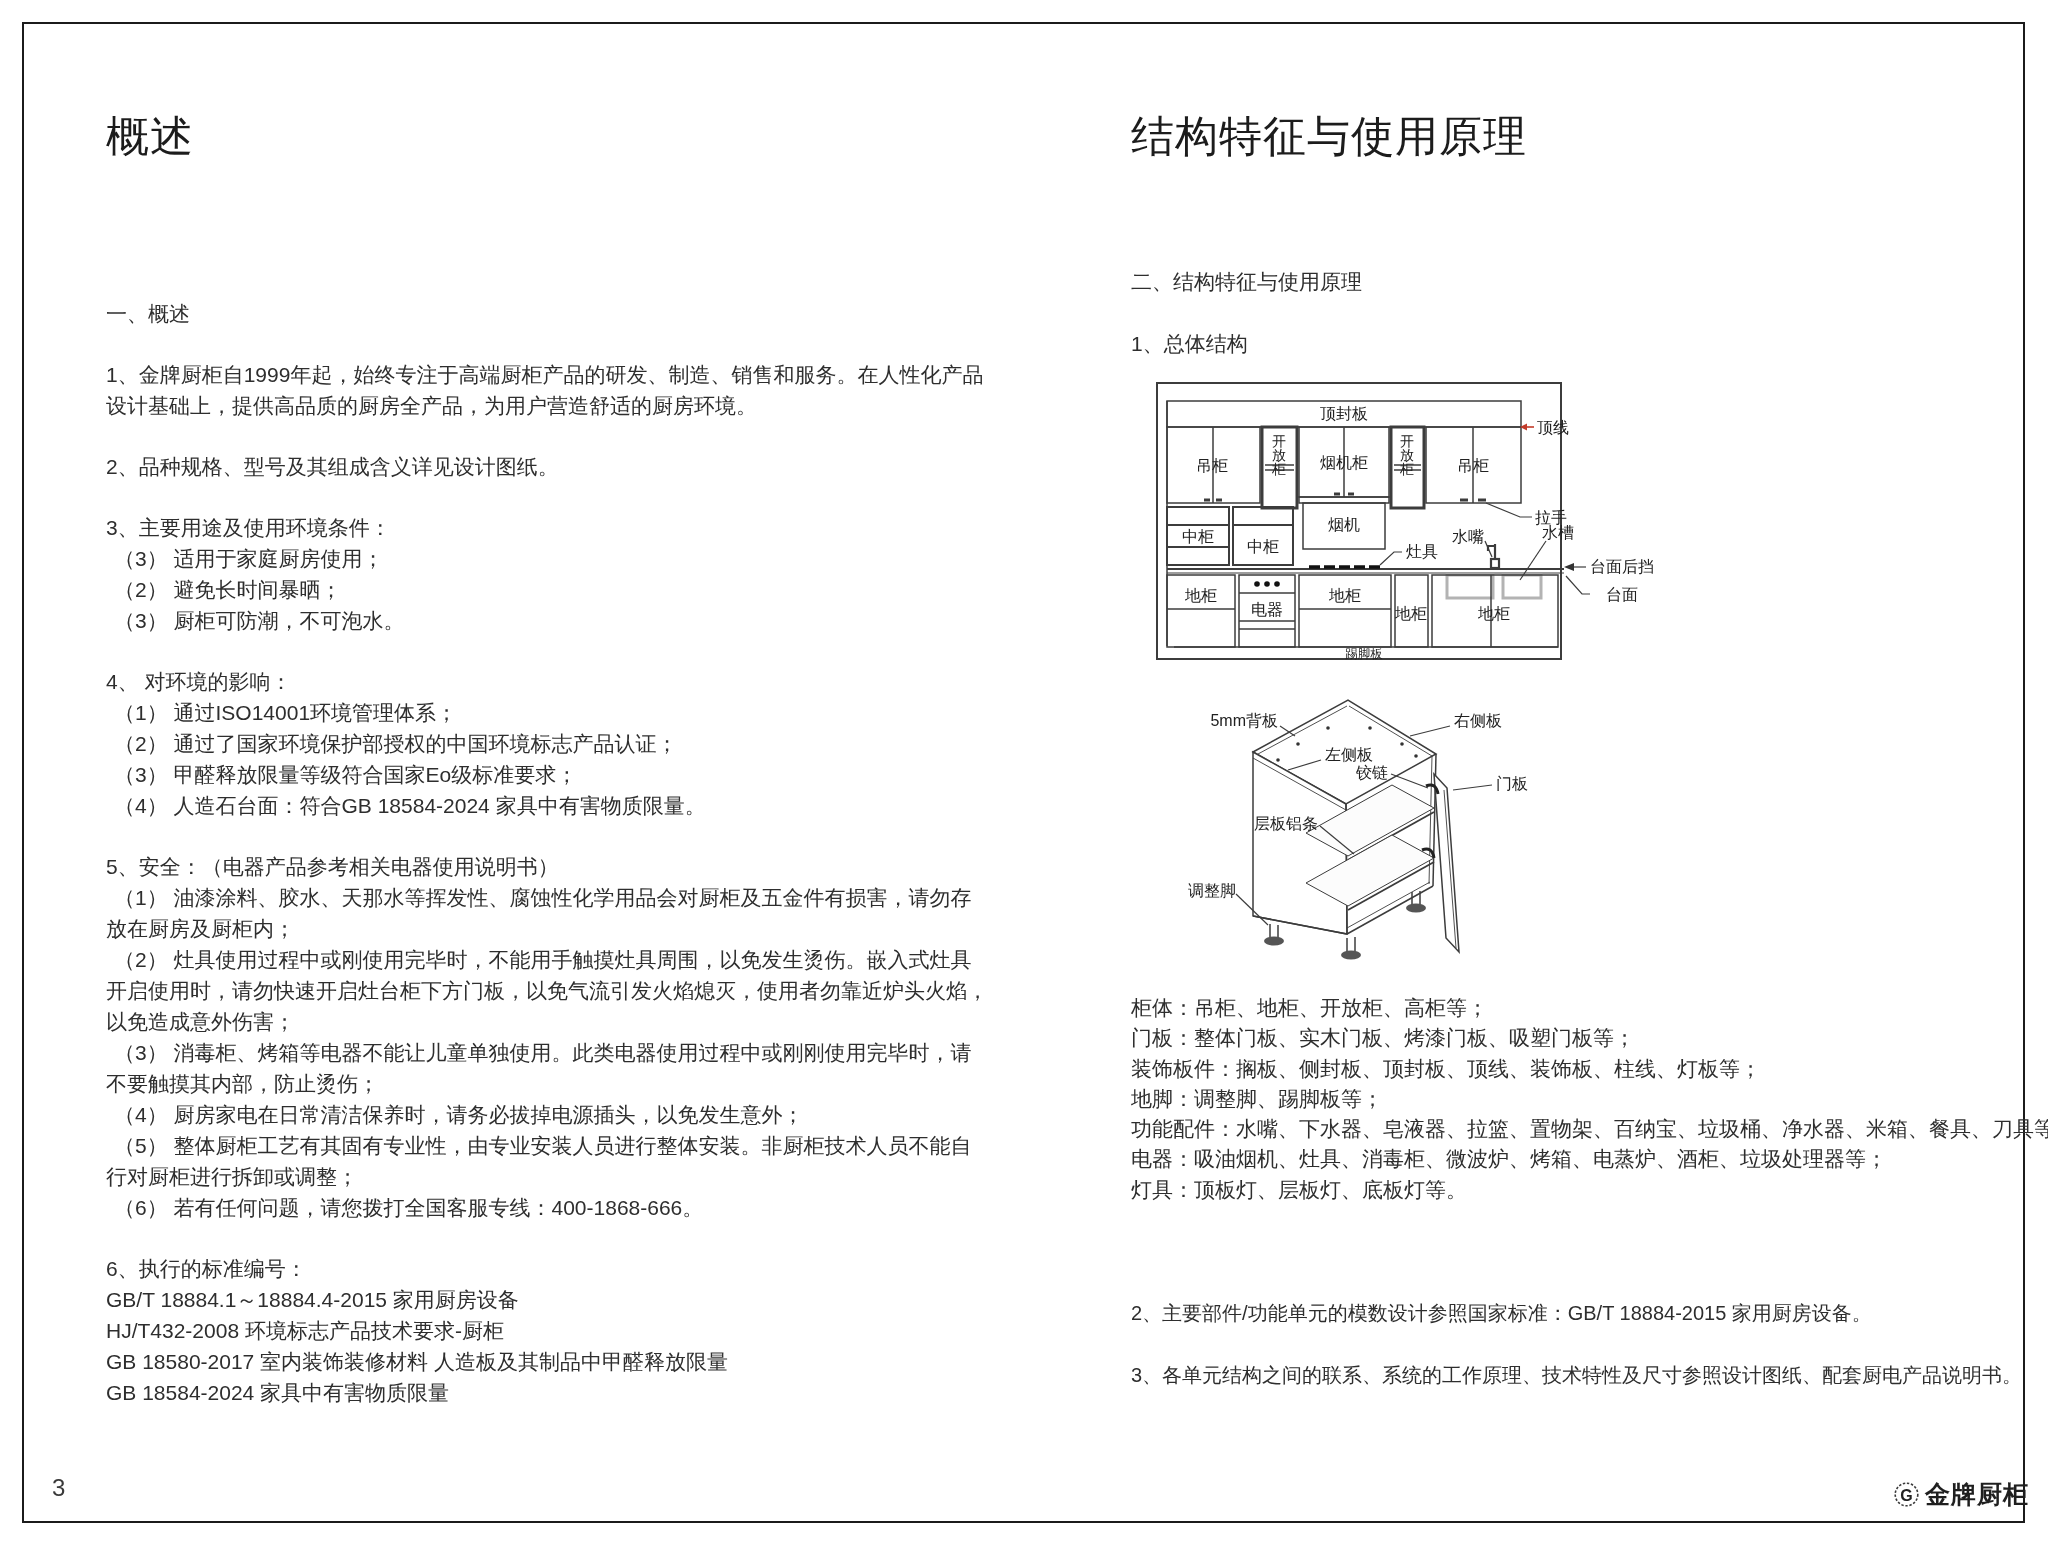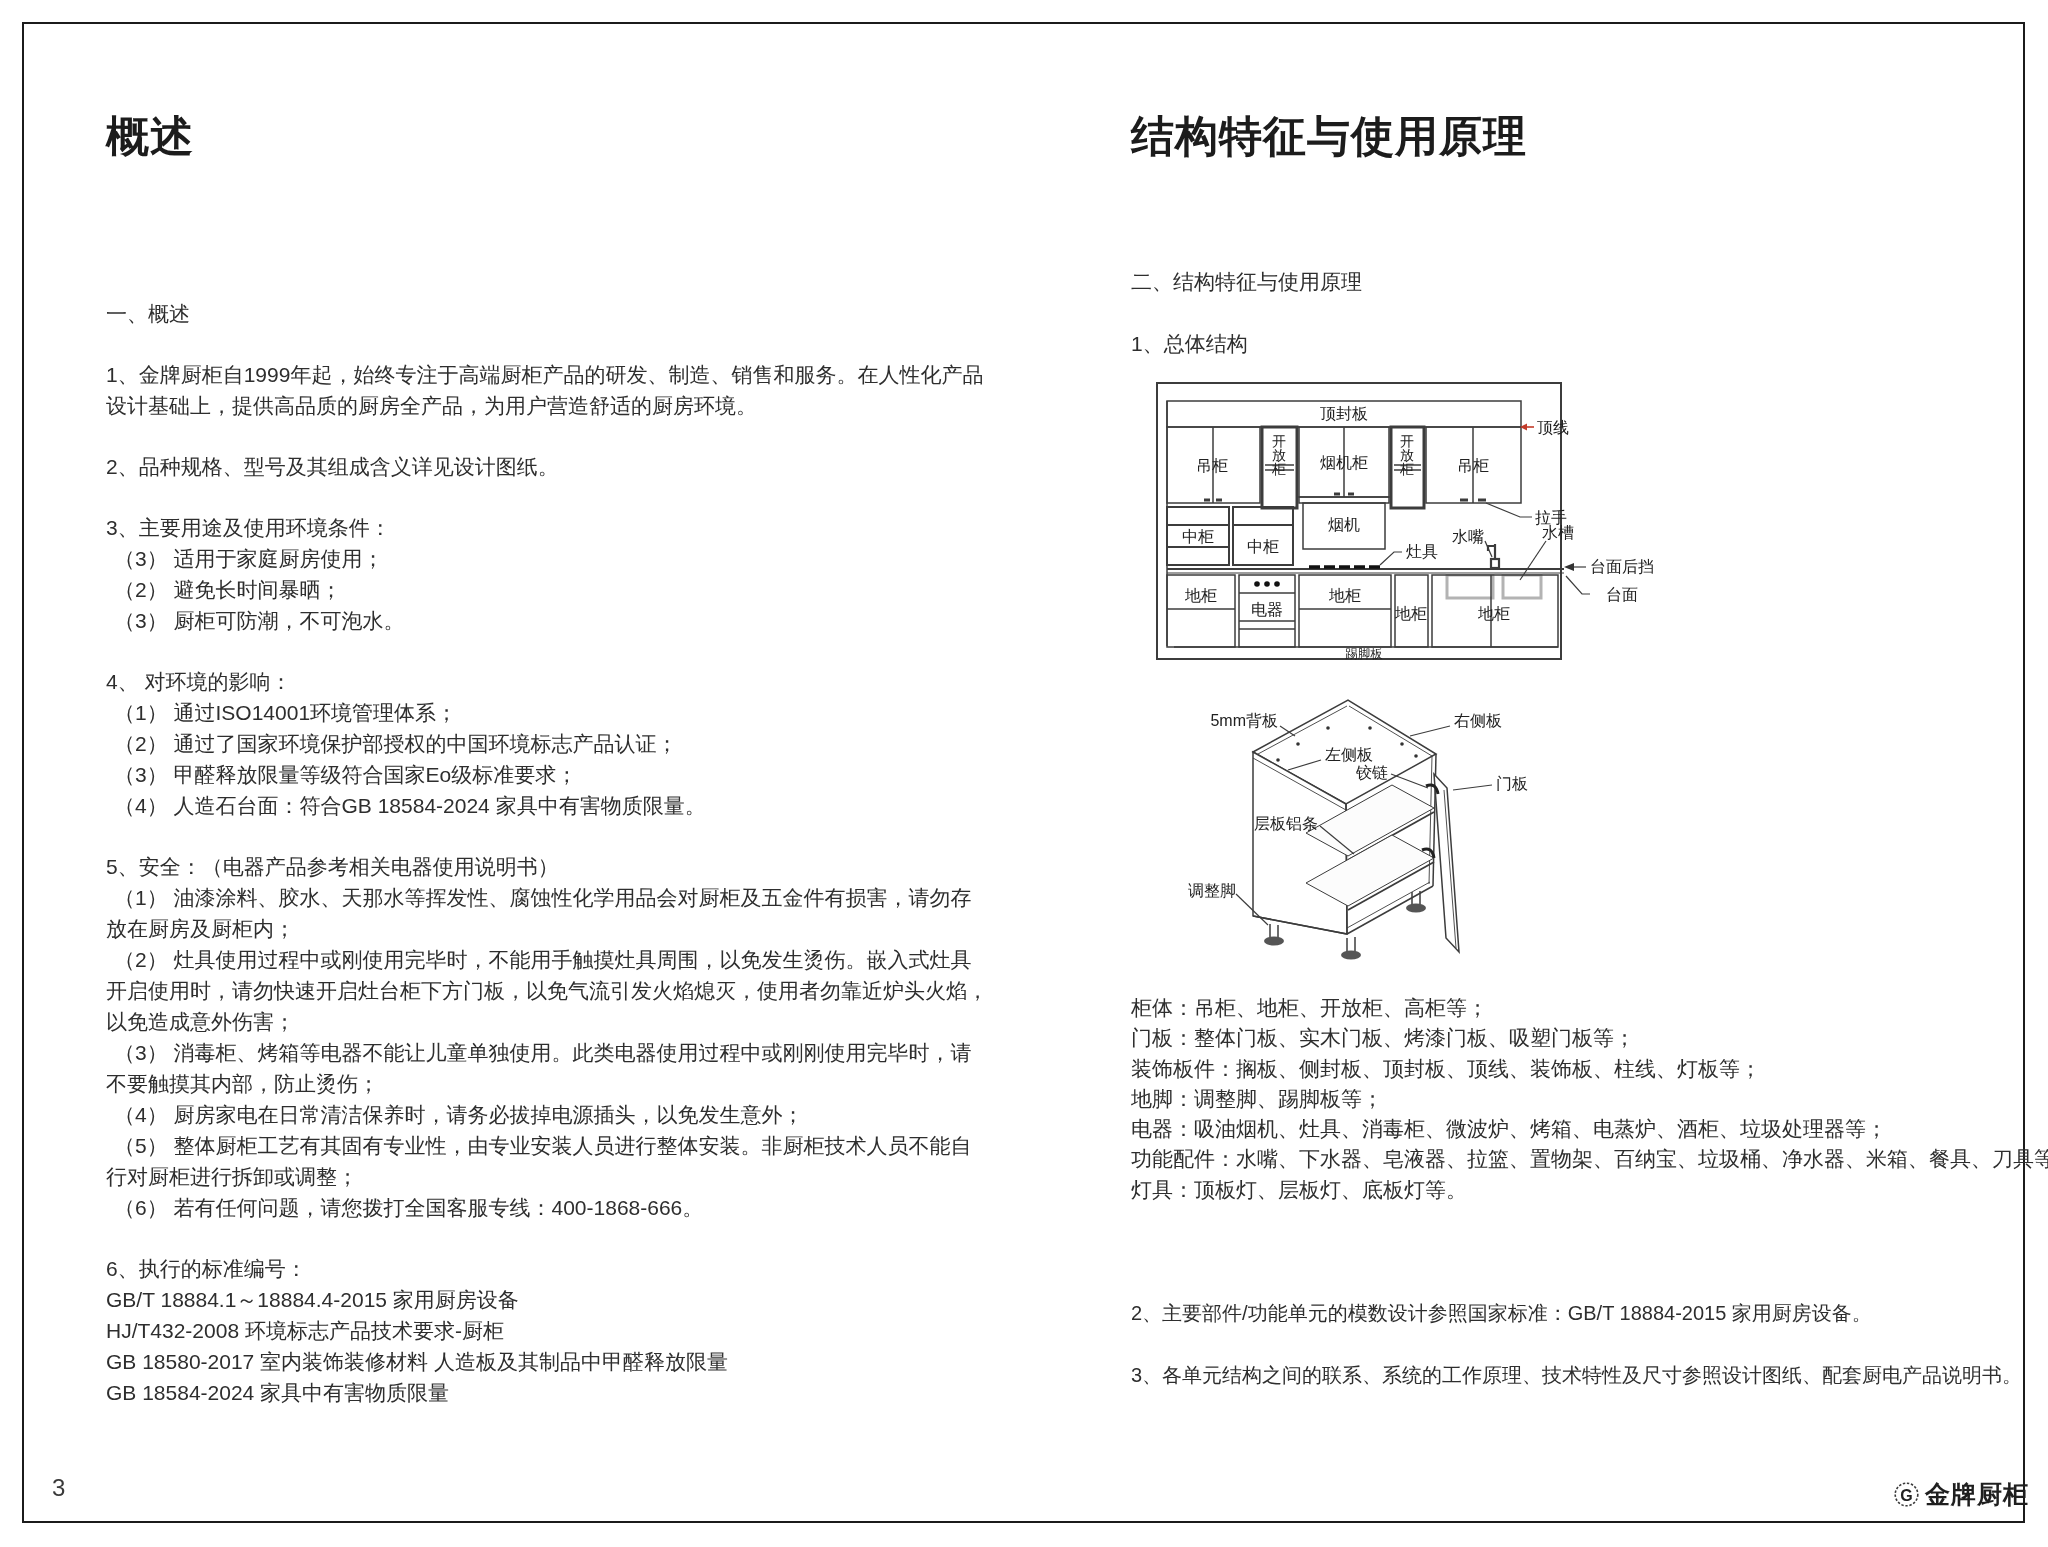--- a/index.html
+++ b/index.html
@@ -6,21 +6,21 @@
   .page {
     position:relative; width:2048px; height:1547px; background:#ffffff;
     font-family:"Liberation Sans","DejaVu Sans",sans-serif;
     color:#2f2f2f; overflow:hidden;
   }
   .page-border {
     position:absolute; left:22px; top:22px; width:2003px; height:1501px;
     border:2px solid #1b1b1b; box-sizing:border-box;
   }
   .big-title {
-    position:absolute; font-size:43px; font-weight:700; color:#1c1c1c;
+    position:absolute; font-size:43px; font-weight:400; color:#1c1c1c;
     letter-spacing:1px; white-space:nowrap;
   }
   .title-left  { left:106px;  top:108px; }
   .title-right { left:1131px; top:108px; }
 
   .col-left {
     position:absolute; left:106px; top:255px; width:884px;
     font-size:21px; line-height:31px; color:#2e2e2e;margin-top:43px;
   }
   .block { margin:0 0 30px 0; }
@@ -294,22 +294,22 @@
     <text class="dlbl" x="348" y="95">门板</text>
     <text class="dlbl" x="106" y="135">层板铝条</text>
     <text class="dlbl" x="40" y="202">调整脚</text>
   </svg>
 
   <div class="comp-list">
     <div>柜体：吊柜、地柜、开放柜、高柜等；</div>
     <div>门板：整体门板、实木门板、烤漆门板、吸塑门板等；</div>
     <div>装饰板件：搁板、侧封板、顶封板、顶线、装饰板、柱线、灯板等；</div>
     <div>地脚：调整脚、踢脚板等；</div>
+    <div>功能配件：水嘴、下水器、皂液器、拉篮、置物架、百纳宝、垃圾桶、净水器、米箱、餐具、刀具等；</div>
     <div>电器：吸油烟机、灶具、消毒柜、微波炉、烤箱、电蒸炉、酒柜、垃圾处理器等；</div>
-    <div>功能配件：水嘴、下水器、皂液器、拉篮、置物架、百纳宝、垃圾桶、净水器、米箱、餐具、刀具等；</div>
     <div>灯具：顶板灯、层板灯、底板灯等。</div>
   </div>
 
   <div class="r-p2">2、主要部件/功能单元的模数设计参照国家标准：GB/T 18884-2015 家用厨房设备。</div>
   <div class="r-p3">3、各单元结构之间的联系、系统的工作原理、技术特性及尺寸参照设计图纸、配套厨电产品说明书。</div>
 
   <div class="page-number">3</div>
 
   <div class="brand">
     <svg width="27" height="27" viewBox="0 0 27 27">

